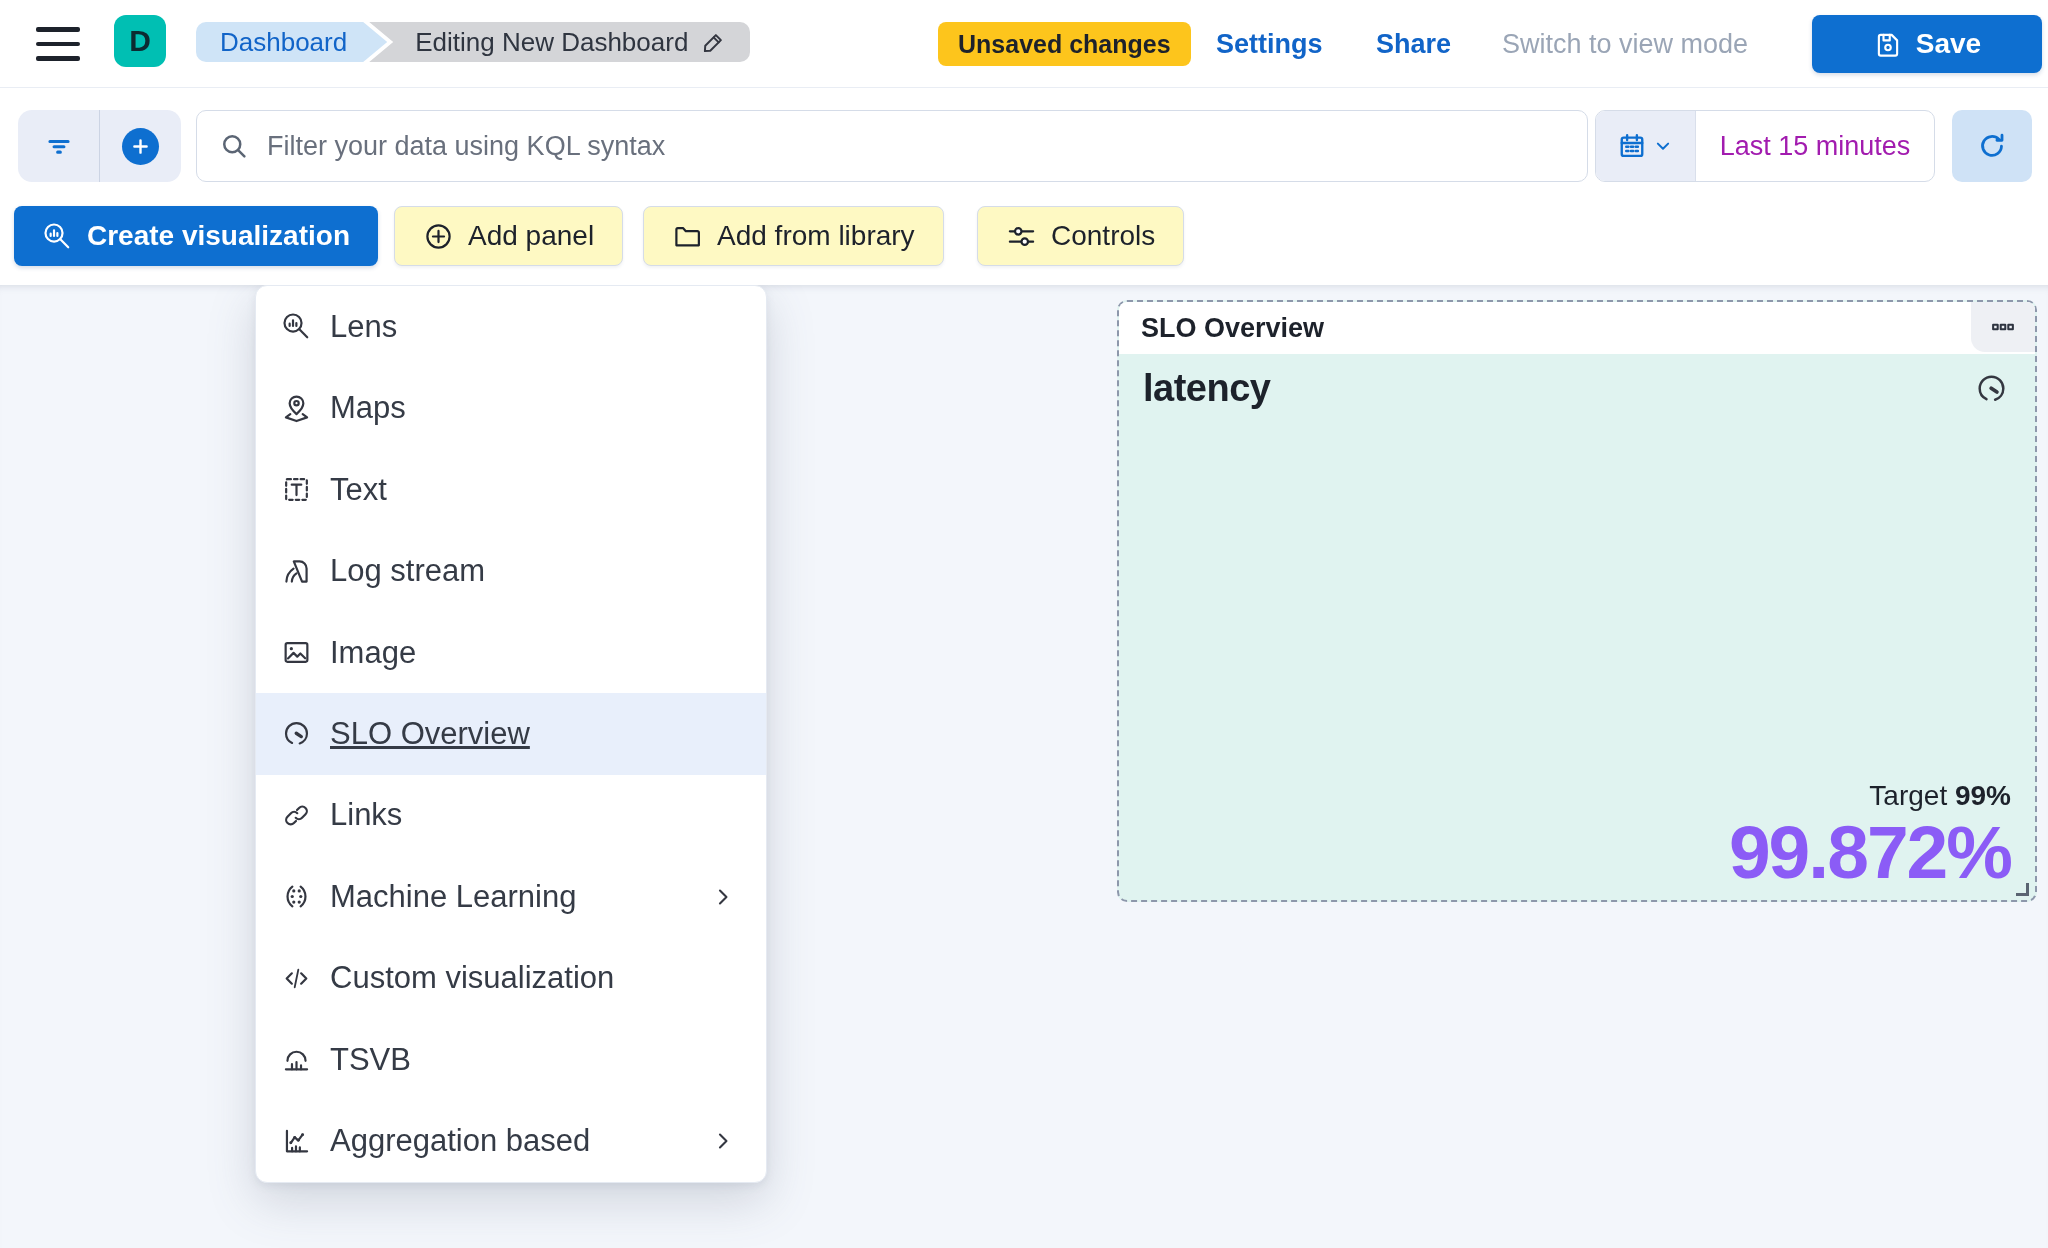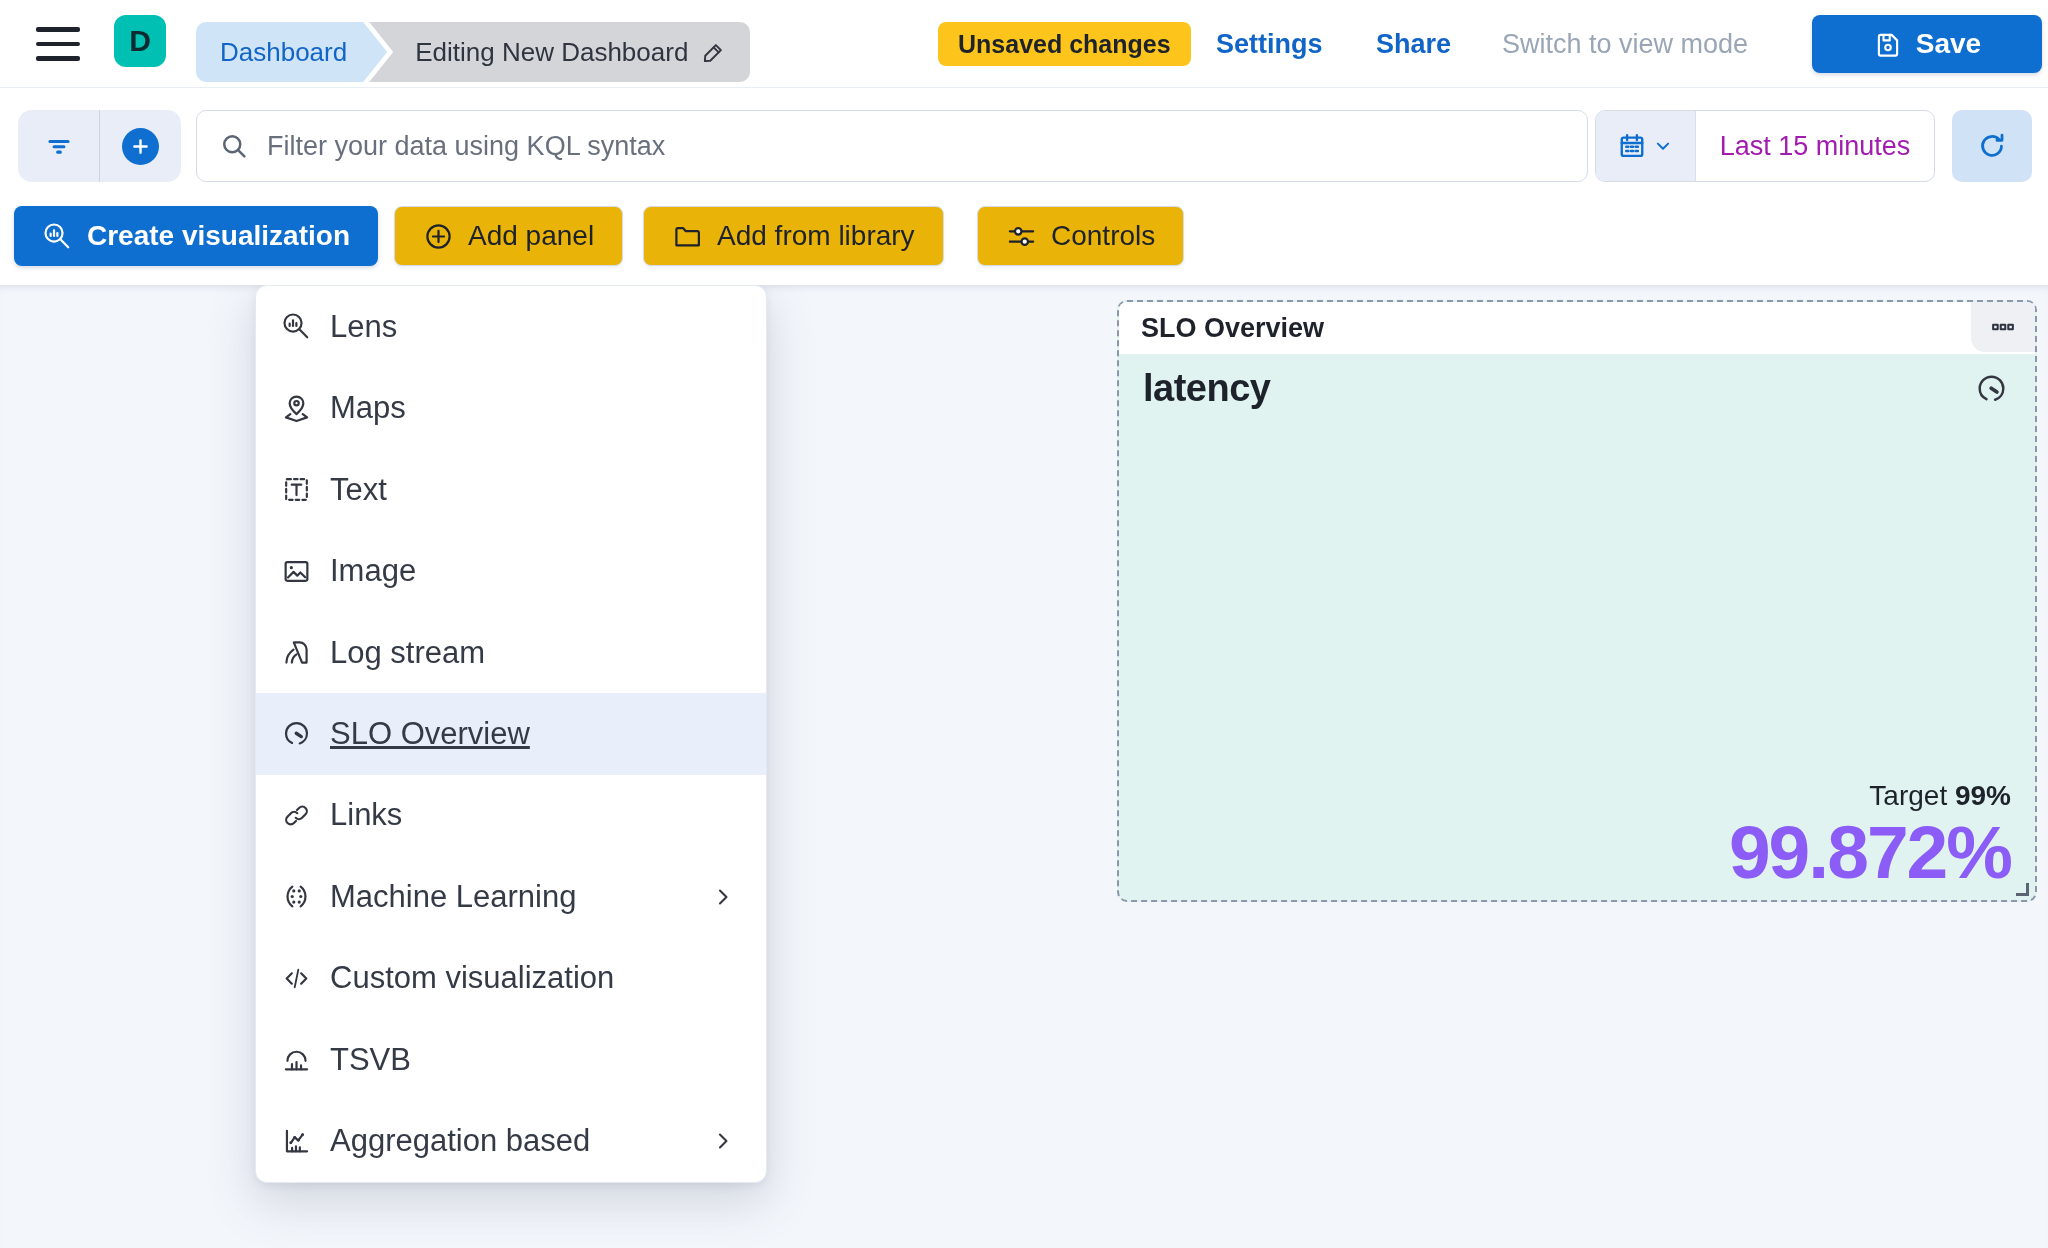--- a/index.html
+++ b/index.html
@@ -8,21 +8,21 @@
   #app { position:relative; width:2048px; height:1248px; background:#fff; }
 
   .icn { display:inline-flex; align-items:center; justify-content:center; }
   .icn svg { width:100%; height:100%; display:block; }
 
   
   .header { position:absolute; left:0; top:0; width:2048px; height:88px; background:#fff; border-bottom:1px solid #e9edf4; z-index:60; }
   .hamburger { position:absolute; left:34px; top:23px; width:48px; height:42px; display:flex; flex-direction:column; justify-content:space-between; padding:4px 2px; cursor:pointer; }
   .hamburger span { display:block; height:4.6px; border-radius:2px; background:#1d222b; }
   .space-avatar { position:absolute; left:114px; top:15px; width:52px; height:52px; border-radius:12px; background:#00bfb3; color:#0c2b31; font-size:30px; font-weight:700; display:flex; align-items:center; justify-content:center; cursor:pointer; }
-  .breadcrumbs { position:absolute; left:196px; top:22px; height:60px; display:flex; align-items:stretch; }
+  .breadcrumbs { position:absolute; left:196px; top:22px; height:40px; display:flex; align-items:stretch; }
   .crumb-first { position:relative; z-index:2; display:flex; align-items:center; background:#cfe4f7; color:#1164c8; font-size:26px; font-weight:500; padding:0 40px 0 24px; border-radius:10px 0 0 10px; clip-path:polygon(0 0, calc(100% - 24px) 0, 100% 50%, calc(100% - 24px) 100%, 0 100%); cursor:pointer; }
   .crumb-last { position:relative; z-index:1; margin-left:-18px; display:flex; align-items:center; gap:12px; background:#d4d5d8; color:#2f3540; font-size:26px; font-weight:500; padding:0 22px 0 46px; border-radius:0 10px 10px 0; clip-path:polygon(0 0, 100% 0, 100% 100%, 0 100%, 24px 50%); }
   .pencil-ic { width:28px; height:28px; color:#343741; cursor:pointer; }
   .unsaved-badge { position:absolute; left:938px; top:22px; height:44px; display:flex; align-items:center; padding:0 20px; background:#fdc51c; border-radius:8px; font-size:25px; font-weight:700; color:#1d222b; }
   .hdr-link { position:absolute; top:0; height:88px; display:flex; align-items:center; font-size:27px; font-weight:600; color:#1164c8; cursor:pointer; }
   .hdr-link.settings { left:1216px; }
   .hdr-link.share { left:1376px; }
   .hdr-link.disabled { left:1502px; color:#9aa5b6; font-weight:500; cursor:default; }
   .save-btn { position:absolute; left:1812px; top:15px; width:230px; height:58px; background:#0e6fd0; border:none; border-radius:8px; color:#fff; font-family:inherit; font-size:28px; font-weight:600; display:flex; align-items:center; justify-content:center; gap:13px; cursor:pointer; box-shadow:0 2px 4px rgba(20,60,120,0.18); }
   .save-btn .icn { width:30px; height:30px; }
@@ -44,21 +44,21 @@
   .cal-ic { width:30px; height:30px; color:#0e6fd0; }
   .chevdown-ic { width:22px; height:22px; color:#0e6fd0; }
   .dp-text { flex:1; display:flex; align-items:center; justify-content:center; font-size:27px; color:#a21caf; cursor:pointer;text-align:center; }
   .refresh-btn { position:absolute; left:1952px; top:21px; width:80px; height:72px; background:#cfe2f6; border:none; border-radius:10px; display:flex; align-items:center; justify-content:center; cursor:pointer; }
   .refresh-ic { width:32px; height:32px; color:#0e6fd0; }
 
   
   .toolbar { position:absolute; left:0; top:200px; width:2048px; height:85px; background:#fff; z-index:55;padding-left:10px; }
   .tb-btn { position:absolute; top:6px; height:60px; display:flex; align-items:center; gap:14px; padding:0 28px; border-radius:8px; font-family:inherit; font-size:28px; cursor:pointer; }
   .tb-primary { left:14px; background:#0e6fd0; border:none; color:#fff; font-weight:600; box-shadow:0 2px 4px rgba(20,60,120,0.18); }
-  .tb-ghost { background:#eab308; border:1.5px solid #d5dce8; color:#1d222b; font-weight:500; box-shadow:0 2px 3px rgba(80,90,110,0.08); }
+  .tb-ghost { background:#fef9c3; border:1.5px solid #d5dce8; color:#1d222b; font-weight:500; box-shadow:0 2px 3px rgba(80,90,110,0.08); }
   .tb-addpanel { left:394px; }
   .tb-library { left:643px; }
   .tb-controls { left:977px; }
   .tb-btn .icn { width:31px; height:31px; }
 
   
   .canvas { position:absolute; left:0; top:285px; width:2048px; height:963px; background:#f3f6fb; box-shadow:inset 0 7px 9px -7px rgba(110,120,145,0.28); z-index:10; }
 
   
   .popover-arrow { position:absolute; left:487px; top:264px; width:44px; height:44px; background:#fff; transform:rotate(45deg); border-radius:4px; box-shadow:-4px -4px 10px rgba(100,110,135,0.12); z-index:39; }
@@ -250,36 +250,36 @@
           <svg viewBox="0 0 24 24" fill="none" stroke="currentColor" stroke-width="1.7" stroke-linecap="round" stroke-linejoin="round">
             <rect x="4" y="4" width="16" height="16" rx="1" stroke-dasharray="2.7 2.4"></rect>
             <path d="M8.3 8.3h7.4M12 8.3v8"></path>
           </svg>
         </span>
         <span class="mi-label">Text</span>
       </div>
       <div class="menu-item">
         <span class="icn mi-icon">
           <svg viewBox="0 0 24 24" fill="none" stroke="currentColor" stroke-width="1.7" stroke-linecap="round" stroke-linejoin="round">
+            <path d="M4.2 19.8a12.6 12.6 0 0 1 5.5-10"></path>
+            <path d="M8.4 19.8a8 8 0 0 1 3.6-6.4"></path>
+            <path d="M9.9 4.2h4.5a5.4 5.4 0 0 1 5.4 5.4v10.2h-3.5z"></path>
+          </svg>
+        </span>
+        <span class="mi-label">Log stream</span>
+      </div>
+      <div class="menu-item">
+        <span class="icn mi-icon">
+          <svg viewBox="0 0 24 24" fill="none" stroke="currentColor" stroke-width="1.7" stroke-linecap="round" stroke-linejoin="round">
             <rect x="3.6" y="4.8" width="16.8" height="14.4" rx="1.3"></rect>
             <circle cx="8" cy="9" r="1.25" fill="currentColor" stroke="none"></circle>
             <path d="M5.4 16.6l4.3-4.3 2.9 2.9 2.4-2.4 3.7 3.7"></path>
           </svg>
         </span>
         <span class="mi-label">Image</span>
-      </div>
-      <div class="menu-item">
-        <span class="icn mi-icon">
-          <svg viewBox="0 0 24 24" fill="none" stroke="currentColor" stroke-width="1.7" stroke-linecap="round" stroke-linejoin="round">
-            <path d="M4.2 19.8a12.6 12.6 0 0 1 5.5-10"></path>
-            <path d="M8.4 19.8a8 8 0 0 1 3.6-6.4"></path>
-            <path d="M9.9 4.2h4.5a5.4 5.4 0 0 1 5.4 5.4v10.2h-3.5z"></path>
-          </svg>
-        </span>
-        <span class="mi-label">Log stream</span>
       </div>
       <div class="menu-item selected">
         <span class="icn mi-icon">
           <svg viewBox="0 0 24 24" fill="none" stroke="currentColor" stroke-width="1.7" stroke-linecap="round" stroke-linejoin="round">
             <circle cx="12" cy="12" r="8.1" pathLength="100" stroke-dasharray="88 12" stroke-dashoffset="68"></circle>
             <path d="M11.8 11.8l3.9 2.6" stroke-width="2.6"></path>
           </svg>
         </span>
         <span class="mi-label">SLO Overview</span>
       </div>

